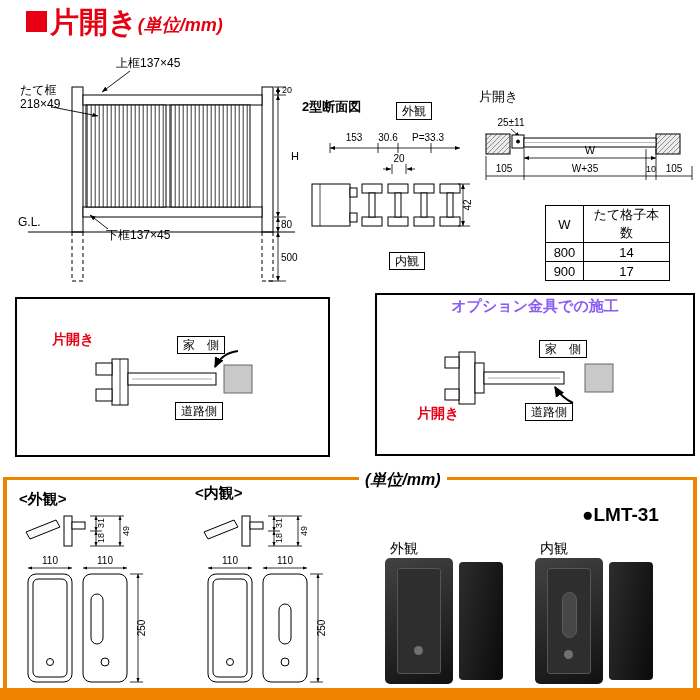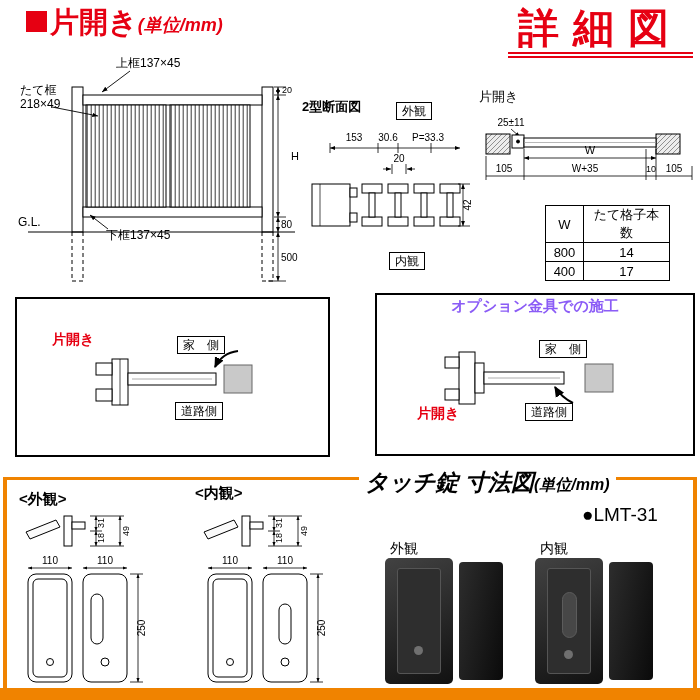--- a/index.html
+++ b/index.html
@@ -28,24 +28,20 @@
 <body>
 
 <div id="screen">
 
   <div class="abs" style="left:26px;top:8px;display:flex;align-items:flex-end">
     <div style="width:21px;height:21px;background:#e60012;margin:0 3px 5px 0"></div>
     <span class="red" style="font-size:29px;font-weight:bold;line-height:1">片開き</span>
     <span class="red" style="font-size:18px;font-weight:bold;font-style:italic;line-height:1.3">(単位/mm)</span>
   </div>
 
-  <div class="abs" style="left:508px;top:6px;width:185px;text-align:center">
-    <div class="red" style="font-size:41px;font-weight:bold;letter-spacing:14px;line-height:1.1;white-space:nowrap">詳細図</div>
-    <div style="height:6px;border-top:2px solid #e60012;border-bottom:2px solid #e60012;margin-top:1px"></div>
-  </div>
 
   <svg class="abs" style="left:10px;top:55px" width="300" height="240">
     <defs>
       <pattern id="slatPat" width="4" height="4" patternUnits="userSpaceOnUse">
         <rect width="4" height="4" fill="#fff"></rect>
         <line x1="1.2" y1="0" x2="1.2" y2="4" stroke="#3a3a3a" stroke-width="1"></line>
       </pattern>
       <marker id="aE" viewBox="0 0 10 10" refX="9" refY="5" markerWidth="7" markerHeight="7" orient="auto-start-reverse">
         <path d="M0,1.5 L9,5 L0,8.5 z" fill="#000"></path>
       </marker>
@@ -196,21 +192,21 @@
     <tbody>
         <tr>
       <th style="width:38px">W</th>
       <th style="width:86px;font-size:13px">たて格子本数</th>
     </tr>
     <tr>
       <td>800</td>
       <td>14</td>
     </tr>
     <tr>
-      <td>400</td>
+      <td>900</td>
       <td>17</td>
     </tr>
   </tbody>
     </table>
 
   <div class="instbox" style="left:15px;top:297px;width:315px;height:160px">
     <div class="gate-word" style="left:35px;top:32px">片開き</div>
     <div class="boxed" style="left:160px;top:37px">家　側</div>
     <div class="boxed" style="left:158px;top:103px">道路側</div>
     <svg class="abs" style="left:55px;top:48px" width="220" height="75">
@@ -251,24 +247,23 @@
       </g>
       <rect x="57" y="25" width="80" height="12" fill="#fff" stroke="#000"></rect>
       <line x1="61" y1="31" x2="133" y2="31" stroke="#999" stroke-width="0.8"></line>
       <rect x="158" y="17" width="28" height="28" fill="#c9c9c9" stroke="#666"></rect>
       <path d="M146,56 Q134,50 128,40" fill="none" stroke="#000" stroke-width="2" marker-end="url(#aJ)"></path>
     </svg>
   </div>
 
   <div class="abs" style="left:3px;top:477px;width:694px;height:211px;border-top:3px solid #f08300;border-left:4px solid #f08300;border-right:4px solid #f08300;background:#fff">
     <div class="abs" style="left:352px;top:-9px;background:#fff;padding:0 6px;display:flex;align-items:flex-end;font-style:italic;white-space:nowrap">
-      <span style="font-size:23px;font-weight:bold;line-height:1">タッチ錠 寸法図</span>
       <span style="font-size:16px;font-weight:bold;line-height:1.1">(単位/mm)</span>
     </div>
-    <div class="abs" style="left:575px;top:24px;font-size:19px;font-weight:normal;white-space:nowrap">●LMT-31</div>
+    <div class="abs" style="left:575px;top:24px;font-size:19px;font-weight:bold;white-space:nowrap">●LMT-31</div>
     <div class="abs" style="left:12px;top:10px;font-size:15px;font-weight:bold">&lt;外観&gt;</div>
     <div class="abs" style="left:188px;top:4px;font-size:15px;font-weight:bold">&lt;内観&gt;</div>
 
     <svg class="abs" style="left:5px;top:28px" width="335" height="178">
       <defs>
         <marker id="aL" viewBox="0 0 10 10" refX="9" refY="5" markerWidth="6" markerHeight="6" orient="auto-start-reverse">
           <path d="M0,1.5 L9,5 L0,8.5 z" fill="#000"></path>
         </marker>
       </defs>
 

